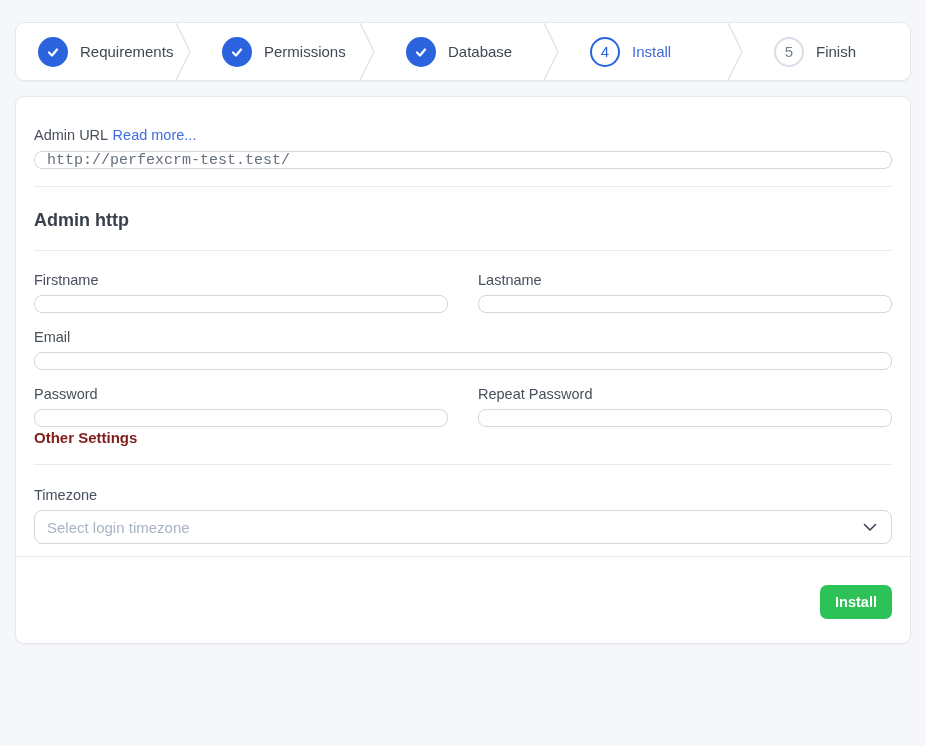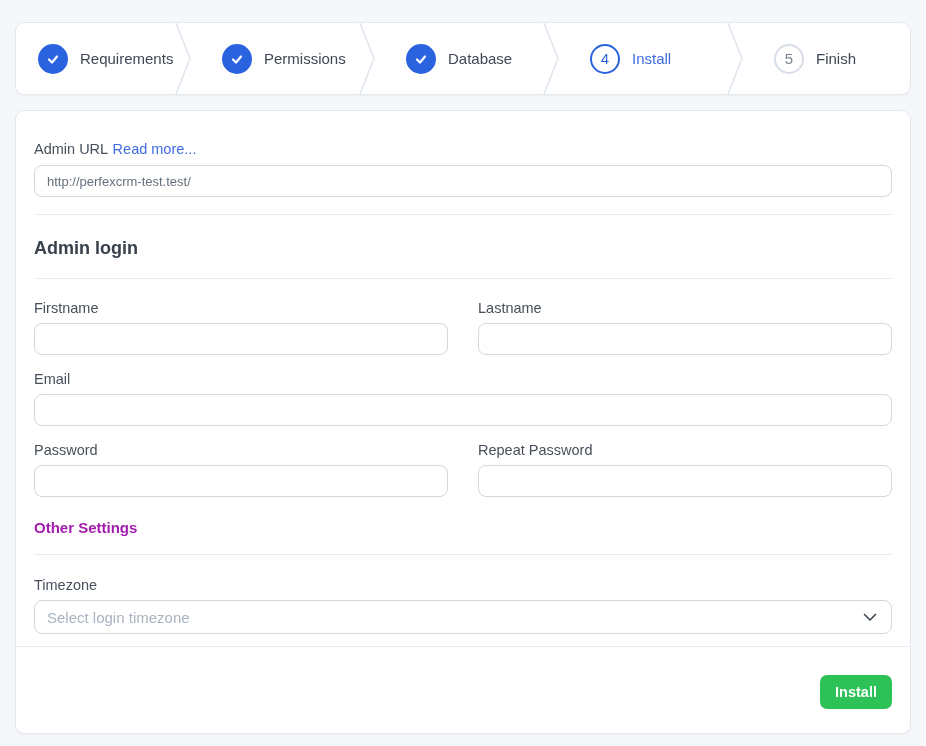--- a/index.html
+++ b/index.html
@@ -13,21 +13,21 @@
 
   .card {
     background: #ffffff;
     border: 1px solid #e4e9ef;
     border-radius: 9px;
     box-shadow: 0 1px 2px rgba(16,24,40,.04);
   }
 
   
   .stepper {
-    height: 73px;
+    height: 59px;
     display: flex;
     align-items: stretch;
     overflow: hidden;
     margin-bottom: 15px;
   }
   .step {
     flex: 1 1 0;
     display: flex;
     align-items: center;
     padding-left: 22px;
@@ -70,49 +70,48 @@
   }
   .inline-link {
     font-size: 14.5px;
     color: #3e6ce0;
     text-decoration: none;
     cursor: pointer;
   }
   .text-input {
     display: block;
     width: 100%;
-    height: 32px;
+    height: 18px;
     margin-top: 6px;
     padding: 0 12px;
-    font-family: Liberation Sans, sans-serif;
-    font-size: 13px;
+    font-family: Liberation Mono, monospace;
+    font-size: 15px;
     color: #66707e;
     background: #ffffff;
     border: 1px solid #d0d7e0;
     border-radius: 8px;
     outline: none;
   }
   hr.divider {
     border: none;
     border-top: 1px solid #e8ecf1;
     margin-top: 17px;
   }
   .section-heading {
     margin-top: 20px;
     font-size: 18px;
     line-height: 26px;
     font-weight: 600;
     color: #39414c;
   }
   .sub-heading {
-    margin-top: 20px;
     font-size: 15px;
     line-height: 22px;
     font-weight: 600;
-    color: #a21caf;
+    color: #7f1d1d;
   }
   .row-2col {
     display: flex;
     gap: 30px;
     margin-top: 19px;
   }
   .row-2col .col { flex: 1 1 0; }
   .mt-group { margin-top: 14px; }
   .mt-label { margin-top: 20px; }
   .row-2col .text-input, .sel-margin { margin-top: 5px; }
@@ -228,21 +227,21 @@
     <div class="form-top">
 
       <div>
         <span class="field-label" style="display:inline">Admin URL</span>
         <a class="inline-link">Read more...</a>
       </div>
       <input class="text-input" type="text" value="http://perfexcrm-test.test/" style="">
 
       <hr class="divider">
 
-      <h2 class="section-heading">Admin login</h2>
+      <h2 class="section-heading">Admin http</h2>
 
       <hr class="divider">
 
       <div class="row-2col">
         <div class="col">
           <label class="field-label">Firstname</label>
           <input class="text-input" type="text" value="" style="">
         </div>
         <div class="col">
           <label class="field-label">Lastname</label>

